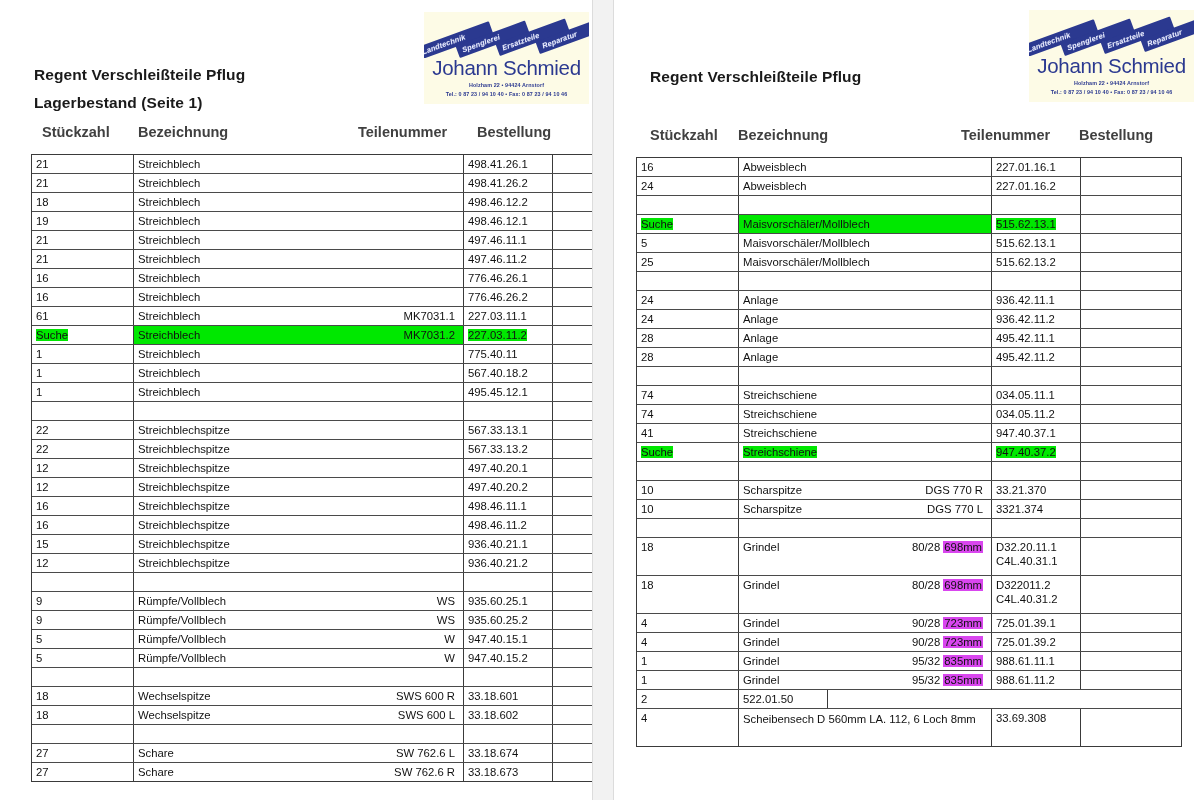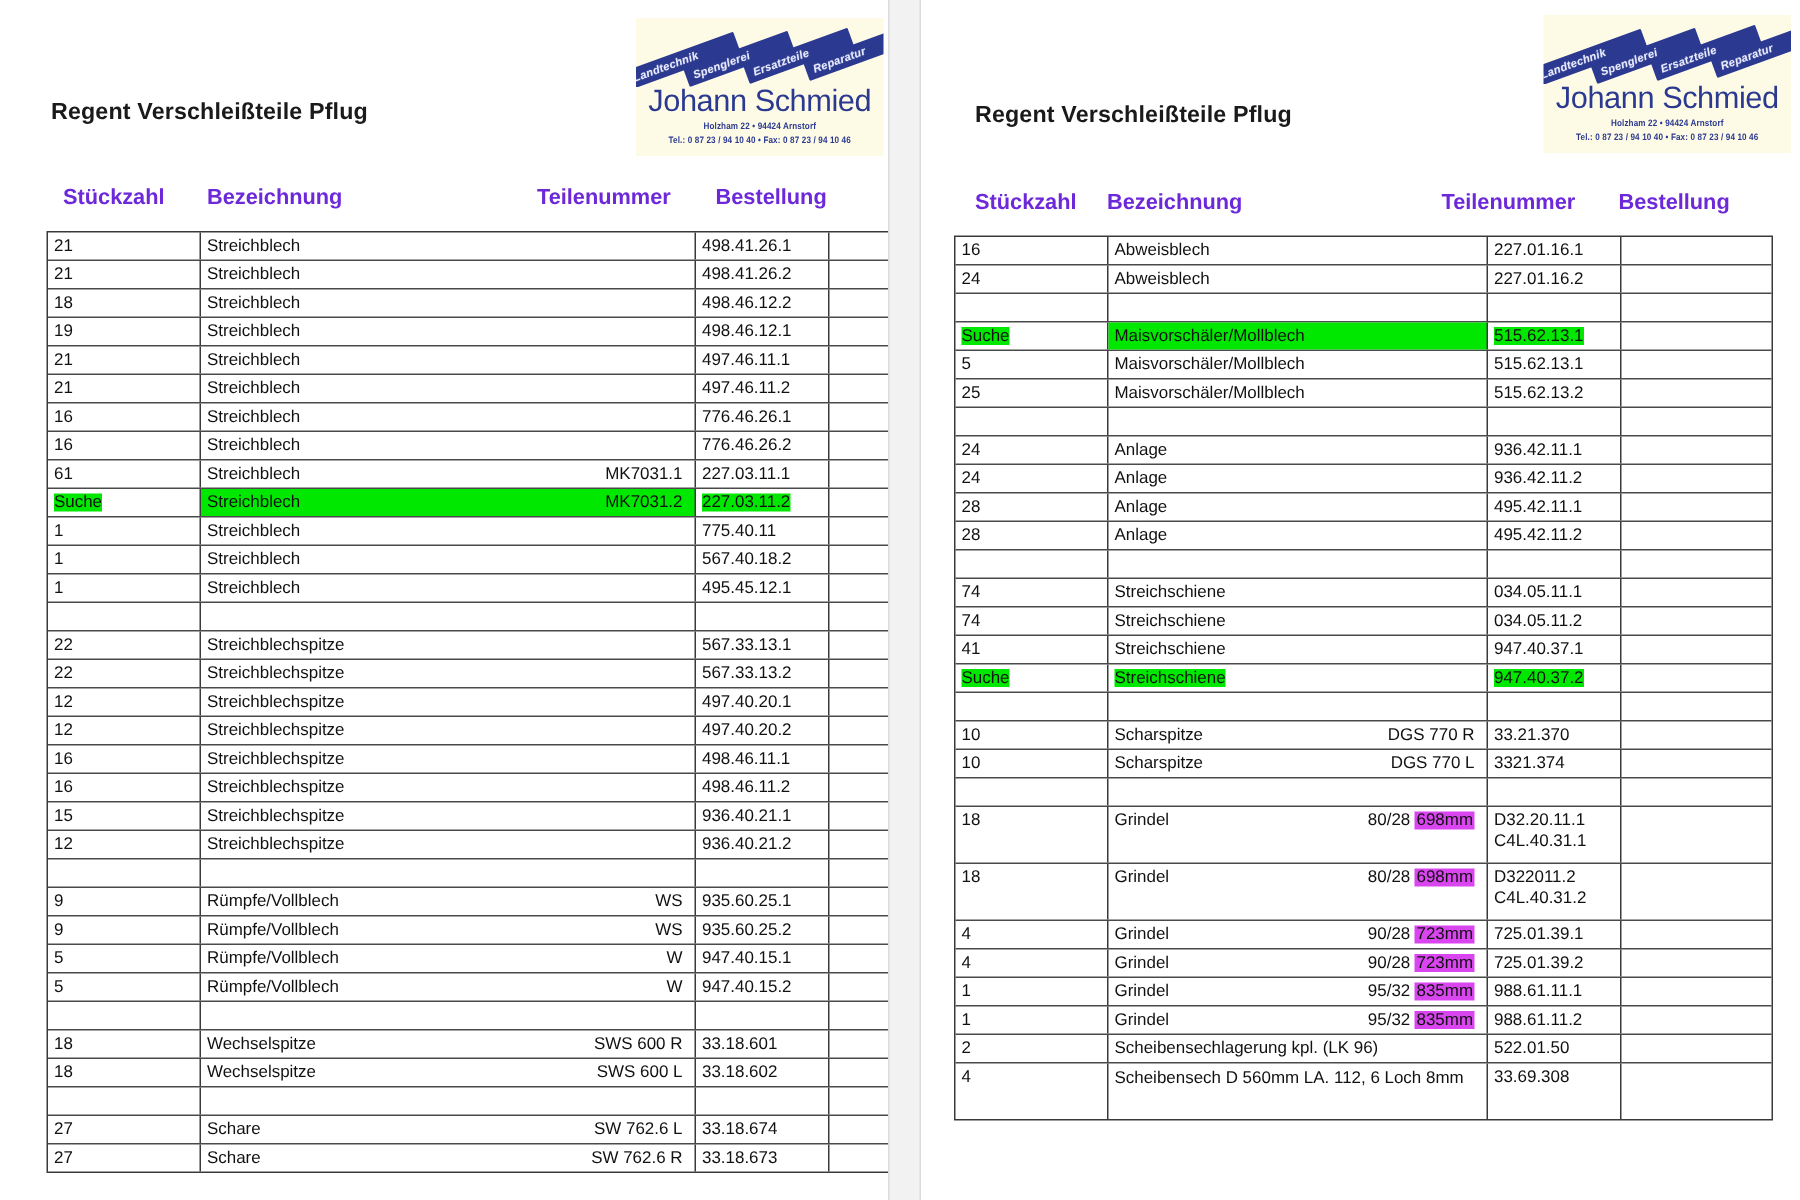--- a/index.html
+++ b/index.html
@@ -41,21 +41,21 @@
   .logo-addr {
     position: absolute; left: 0; width: 165px; text-align: center;
     color: #2b3990; font-weight: bold; font-size: 5.4px; letter-spacing: 0.1px;
     transform: scaleY(1.15);
   }
   .logo-addr.l1 { top: 70px; }
   .logo-addr.l2 { top: 79px; }
 
   
   .colhead {
-    position: absolute; font-weight: bold; font-size: 14.5px; color: #6d28d9;
+    position: absolute; font-weight: bold; font-size: 14.5px; color: #404040;
     white-space: nowrap;
   }
 
   
   .tbl { position: absolute; border: 1.6px solid #3a3a3a; background: #fff; }
   .row { display: flex; width: 100%; border-bottom: 1px solid #4a4a4a; }
   .row:last-child { border-bottom: none; }
   .row.spacer .c { color: transparent; }
   .cell {
     position: relative; font-size: 11.3px; color: #111; line-height: 13px;
@@ -76,20 +76,21 @@
   .wrap2 { white-space: normal; line-height: 15px; }
 </style>
 </head>
 <body>
 
 <div id="root">
 
   <div class="page page-left">
 
     <div class="doc-title" style="left:34px; top:30px;">Regent Verschleißteile Pflug</div>
+    <div class="doc-title" style="left:34px; top:58px;">Lagerbestand (Seite 1)</div>
 
     <div class="logo" style="left:424px; top:12px;">
       <div class="logo-banners">
         <div class="banner" style="left:-4px;  top:35px; transform:rotate(-20deg); width:78px;">Landtechnik</div>
         <div class="banner" style="left:36px; top:33px; transform:rotate(-20deg); width:74px;">Spenglerei</div>
         <div class="banner" style="left:76px; top:31px; transform:rotate(-20deg); width:74px;">Ersatzteile</div>
         <div class="banner" style="left:116px; top:29px; transform:rotate(-20deg); width:74px;">Reparatur</div>
       </div>
       <div class="logo-name">Johann Schmied</div>
       <div class="logo-addr l1">Holzham 22 • 94424 Arnstorf</div>
@@ -596,23 +597,20 @@
           <div class="cell qty">1</div>
           <div class="cell desc">
             <span class="desc-main">Grindel</span>
             <span class="desc-sub">95/32 <span class="hl-yellow">835mm</span></span>
           </div>
           <div class="cell part">988.61.11.2</div>
           <div class="cell ord">&nbsp;</div>
         </div>
         <div class="row">
           <div class="cell qty">2</div>
-          <div class="cell desc">
-            <span class="desc-main">Scheibensechlagerung kpl. (LK 96)</span>
-          </div>
           <div class="cell part">522.01.50</div>
           <div class="cell ord">&nbsp;</div>
         </div>
         <div class="row tall">
           <div class="cell qty">4</div>
           <div class="cell desc">
             <span class="desc-main wrap2">Scheibensech D 560mm LA. 112, 6 Loch 8mm</span>
           </div>
           <div class="cell part">33.69.308</div>
           <div class="cell ord">&nbsp;</div>

